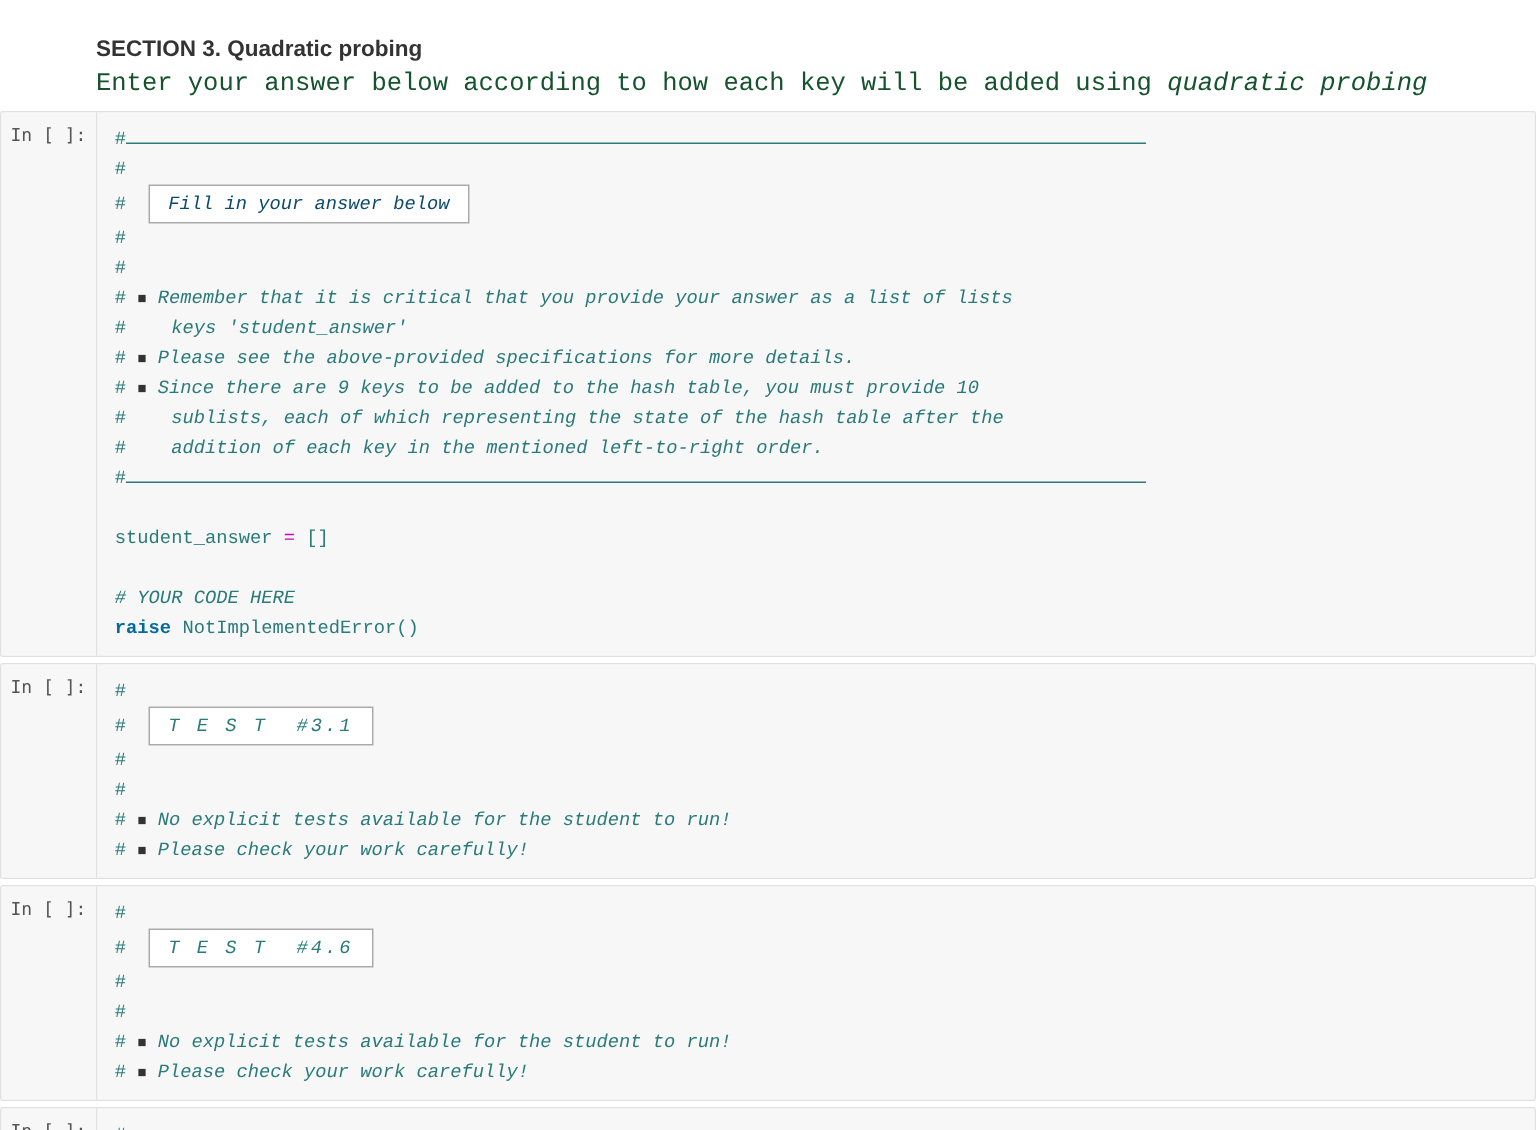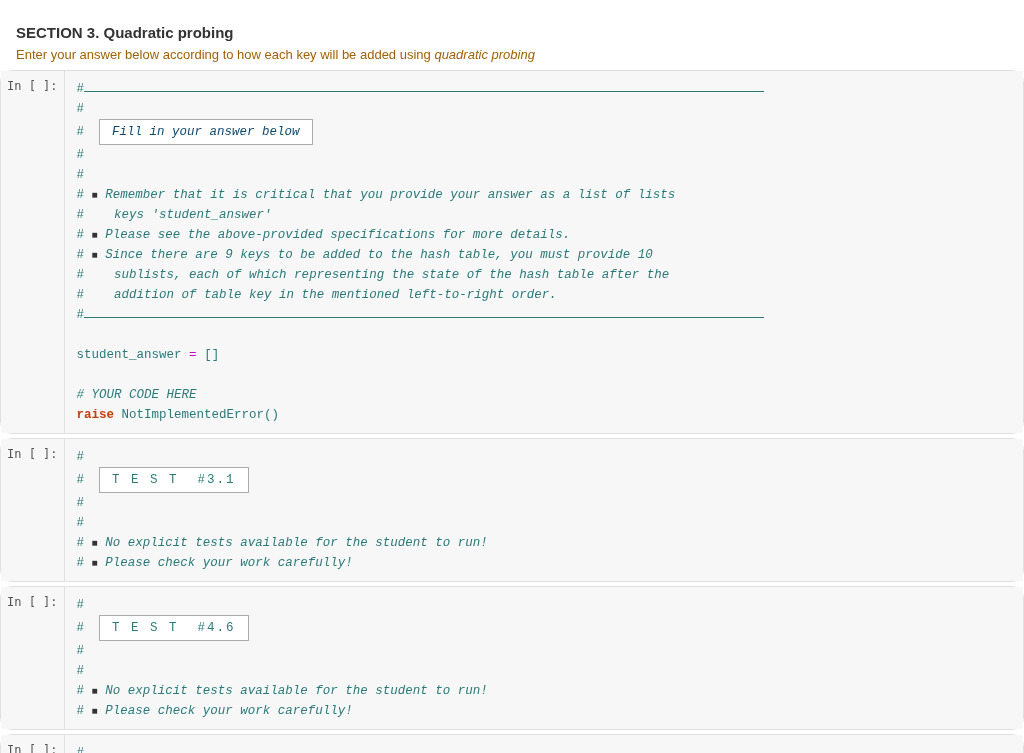--- a/index.html
+++ b/index.html
@@ -7,39 +7,41 @@
       font-family: Arial, sans-serif;
       background: #fff;
       color: #333;
       font-size: 14px;
     }
     .page-container {
       padding: 16px 0;
     }
     .section-header {
       padding: 8px 16px 4px 16px;
+      margin-left: 48px;
     }
     .section-title {
       font-size: 15px;
       font-weight: bold;
       margin-bottom: 6px;
     }
     .section-desc {
-      font-size: 13px;
-      color: #a16207;
+      font-size: 17px;
+      color: #14532d;
+      font-family: Liberation Mono, monospace;
     }
     .section-desc em {
       font-style: italic;
     }
     .notebook-cell {
       display: flex;
       flex-direction: row;
       margin: 4px 0;
       border: 1px solid #e0e0e0;
-      border-radius: 12px;
+      border-radius: 2px;
     }
     .cell-label {
       min-width: 60px;
       padding: 8px 6px;
       font-family: monospace;
       font-size: 12px;
       color: #555;
       text-align: right;
       background: #f7f7f7;
       border-right: 1px solid #e0e0e0;
@@ -63,27 +65,28 @@
       font-style: italic;
       font-family: 'Courier New', Courier, monospace;
       font-size: 12.5px;
       color: #0c4a6e;
     }
     .test-box {
       display: inline-block;
       border: 1px solid #aaa;
       padding: 2px 12px;
       background: #fff;
+      font-style: italic;
       font-family: 'Courier New', Courier, monospace;
       font-size: 12.5px;
       color: #2a7a7a;
       letter-spacing: 2px;
     }
     .keyword-blue {
-      color: #c2410c;
+      color: #0369a1;
       font-weight: bold;
     }
     .equals-sign {
       color: #cc00cc;
     }
     .black-square {
       color: #333;
       font-size: 10px;
     }
   </style>
@@ -103,21 +106,21 @@
     <div class="cell-content">#<span style="display:inline-block;width:680px;border-bottom:1px solid #2a7a7a;"></span>
 #
 #  <span class="answer-box">Fill in your answer below</span>
 #
 #
 # <span class="black-square">■</span> <em>Remember that it is critical that you provide your answer as a list of lists</em>
 #    <em>keys 'student_answer'</em>
 # <span class="black-square">■</span> <em>Please see the above-provided specifications for more details.</em>
 # <span class="black-square">■</span> <em>Since there are 9 keys to be added to the hash table, you must provide 10</em>
 #    <em>sublists, each of which representing the state of the hash table after the</em>
-#    <em>addition of table key in the mentioned left-to-right order.</em>
+#    <em>addition of each key in the mentioned left-to-right order.</em>
 #<span style="display:inline-block;width:680px;border-bottom:1px solid #2a7a7a;"></span>
 
 student_answer <span class="equals-sign">=</span> []
 
 <em># YOUR CODE HERE</em>
 <span class="keyword-blue">raise</span> NotImplementedError()</div>
   </div>
 
   <div class="notebook-cell">
     <div class="cell-label">In [ ]:</div>

